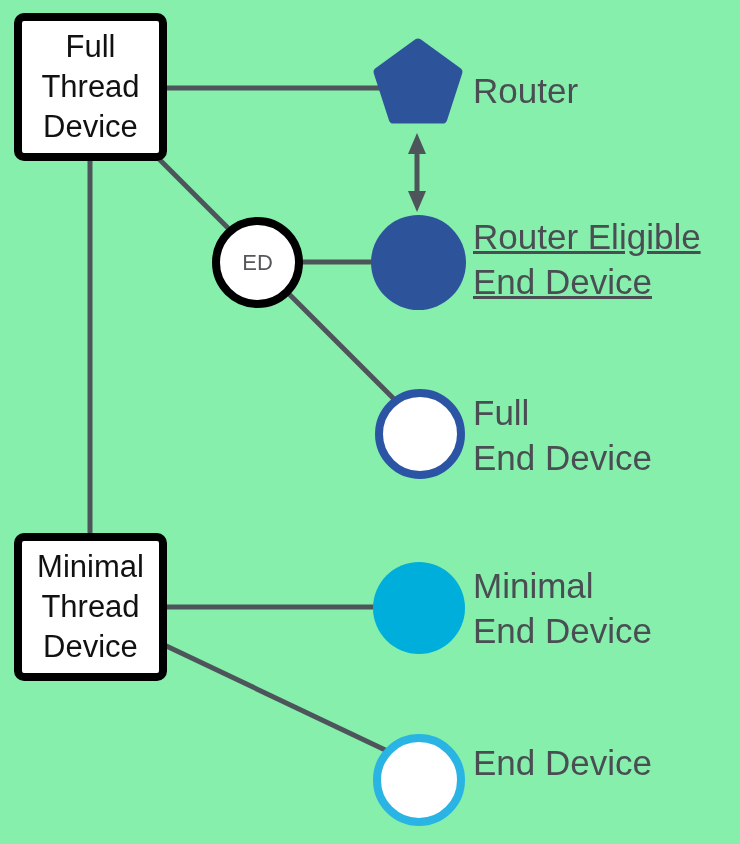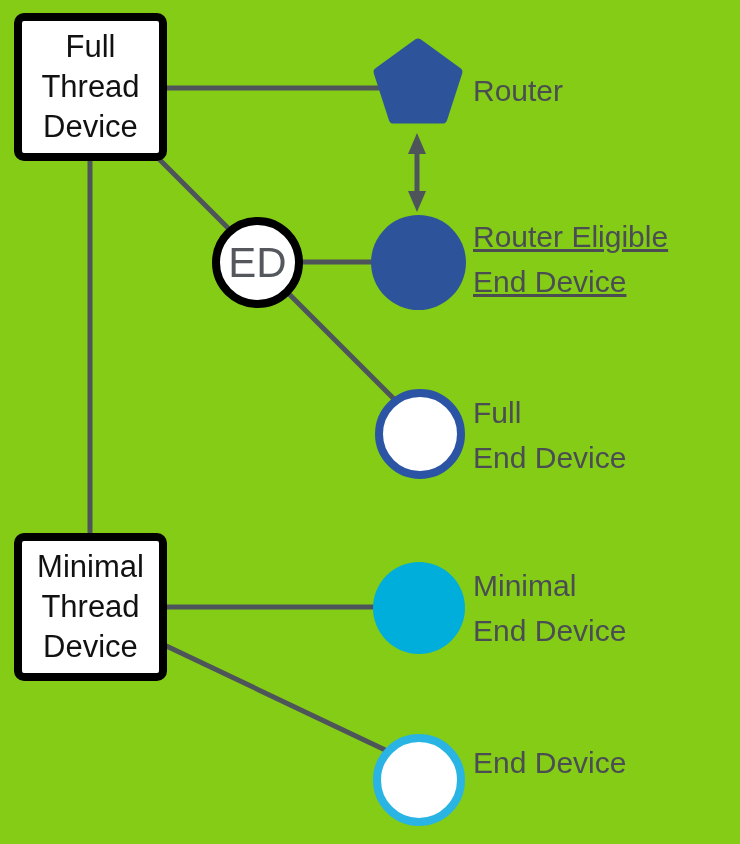--- a/index.html
+++ b/index.html
@@ -1,20 +1,20 @@
 <!DOCTYPE html>
 <html><head>
 <meta charset="utf-8">
 <style>
   html, body { margin: 0; padding: 0; background: #ffffff; }
   .canvas {
     position: relative;
     width: 740px;
     height: 844px;
-    background: #84cc16;
+    background: #86efac;
     font-family: "Liberation Sans", sans-serif;
     overflow: hidden;
   }
   svg.connector-layer {
     position: absolute;
     left: 0; top: 0;
     width: 740px; height: 844px;
   }
   .edge { stroke: #4d545a; stroke-width: 5; fill: none; }
   .arrow-shaft { stroke: #4d545a; stroke-width: 5; fill: none; }
@@ -46,33 +46,33 @@
     border-radius: 50%;
   }
   .ed-badge {
     left: 212px; top: 217px;
     width: 91px; height: 91px;
     background: #ffffff;
     border: 8px solid #000000;
     display: flex;
     align-items: center;
     justify-content: center;
-    font-size: 42px;
+    font-size: 22px;
     color: #54575c;
     text-align: right;
   }
   .reed-circle { left: 371px; top: 215px; width: 95px; height: 95px; background: #2d549b; }
   .fed-circle  { left: 375px; top: 389px; width: 90px; height: 90px; background: #ffffff; border: 8px solid #2b55a4; }
   .med-circle  { left: 373px; top: 562px; width: 92px; height: 92px; background: #00aedb; }
   .sed-circle  { left: 373px; top: 734px; width: 92px; height: 92px; background: #ffffff; border: 8px solid #29b4e3; }
 
   .node-label {
     position: absolute;
     left: 473px;
-    font-size: 30px;
+    font-size: 35px;
     line-height: 45px;
     color: #4a4e53;
     white-space: nowrap;
   }
   .lbl-router { top: 68px; }
   .lbl-reed   { top: 214px; text-decoration: underline; }
   .lbl-fed    { top: 390px; }
   .lbl-med    { top: 563px; }
   .lbl-sed    { top: 740px; }
 </style>

